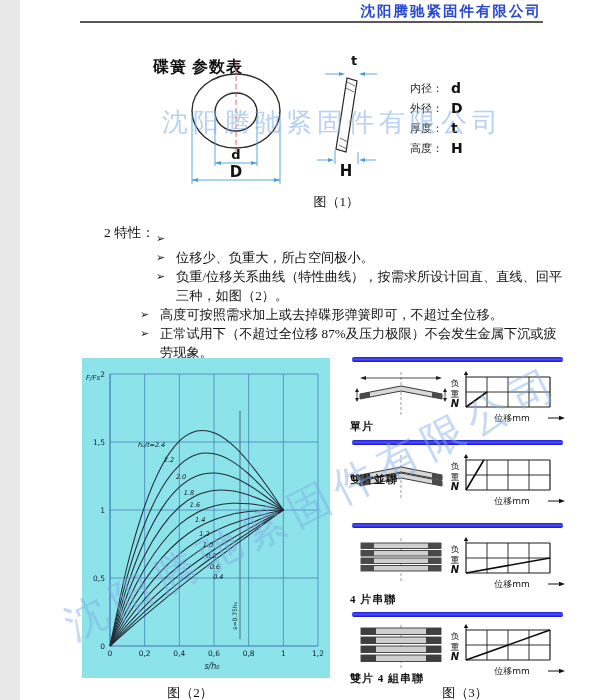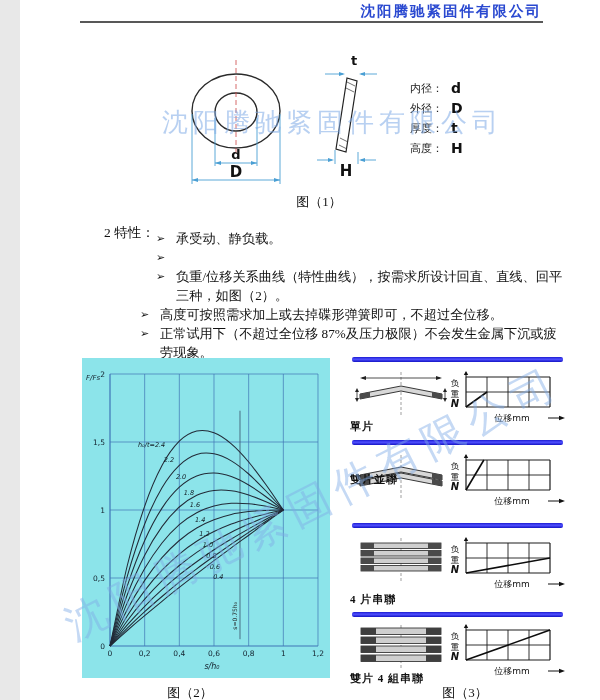--- a/index.html
+++ b/index.html
@@ -4,21 +4,21 @@
 <style>
   html,body{margin:0;padding:0;background:#e8e8e8;}
   #page{position:relative;width:600px;height:700px;background:#ffffff;overflow:hidden;
         font-family:"Liberation Serif","DejaVu Serif",serif;color:#111;margin-left:20px;}
   .abs{position:absolute;}
   #company{top:2px;right:78px;font-size:14.5px;font-weight:bold;color:#2948d0;letter-spacing:2px;white-space:nowrap;}
   #headrule{top:21px;left:60px;width:463px;height:0;border-top:2px solid #585858;}
   #defline{top:27px;left:84px;font-size:13.2px;white-space:nowrap;}
   #fig1title{top:57px;left:133px;font-size:16px;font-weight:bold;letter-spacing:1px;}
   #fig1svg{top:52px;left:95px;}
-  #fig1cap{top:193px;left:259px;width:80px;text-align:center;font-size:13px;}
+  #fig1cap{top:193px;left:259px;width:80px;text-align:right;font-size:13px;}
   #wm1{top:105px;left:142px;font-size:26px;letter-spacing:5px;color:rgba(126,170,230,0.55);white-space:nowrap;z-index:5;pointer-events:none;}
   #wm2{top:600px;left:48px;font-size:42px;letter-spacing:8px;color:rgba(126,170,230,0.45);white-space:nowrap;
        transform:rotate(-27deg);transform-origin:0 50%;z-index:5;pointer-events:none;}
   #sec2head{top:224px;left:84px;font-size:13.5px;}
   #bullets{top:229px;left:120px;width:424px;}
   .bullet{display:flex;font-size:13.2px;line-height:19px;}
   .bullet .mk{width:20px;flex:0 0 20px;font-family:"DejaVu Sans",sans-serif;font-size:11px;}
   .bullet.deep{margin-left:16px;}
   #fig2panel{top:358px;left:62px;width:248px;height:320px;background:#8ce4ea;}
   #fig2cap{top:684px;left:125px;width:90px;text-align:center;font-size:13px;}
@@ -33,20 +33,21 @@
 </style>
 </head>
 <body>
 
 <div id="page">
 
   <div id="company" class="abs">沈阳腾驰紧固件有限公司</div>
   <div id="headrule" class="abs"></div>
 
 
+  <div id="fig1title" class="abs">碟簧 参数表</div>
 
   <svg id="fig1svg" class="abs" width="410" height="150">
 
     <ellipse cx="121" cy="59" rx="44" ry="37" fill="none" stroke="#2a2a2a" stroke-width="1.4"></ellipse>
     <ellipse cx="121" cy="60" rx="21" ry="19" fill="none" stroke="#2a2a2a" stroke-width="1.4"></ellipse>
     <line x1="121" y1="8" x2="121" y2="102" stroke="#cc4444" stroke-width="0.8" stroke-dasharray="5,3"></line>
 
     <g stroke="#4a9fd4" stroke-width="0.9">
       <line x1="100" y1="66" x2="100" y2="114"></line>
         <line x1="142" y1="66" x2="142" y2="114"></line>
@@ -98,24 +99,24 @@
   </svg>
   <div id="fig1cap" class="abs">图（1）</div>
 
   <div id="wm1" class="abs">沈阳腾驰紧固件有限公司</div>
 
   <div id="sec2head" class="abs">2 特性：</div>
 
   <div id="bullets" class="abs">
     <div class="bullet deep">
         <span class="mk">➢</span>
-        <span>承受动、静负载。</span>
       </div>
     <div class="bullet deep">
         <span class="mk">➢</span>
+        <span>位移少、负重大，所占空间极小。</span>
       </div>
     <div class="bullet deep">
         <span class="mk">➢</span>
         <span>负重/位移关系曲线（特性曲线），按需求所设计回直、直线、回平三种，如图（2）。</span>
       </div>
     <div class="bullet">
         <span class="mk">➢</span>
         <span>高度可按照需求加上或去掉碟形弹簧即可，不超过全位移。</span>
       </div>
     <div class="bullet">

